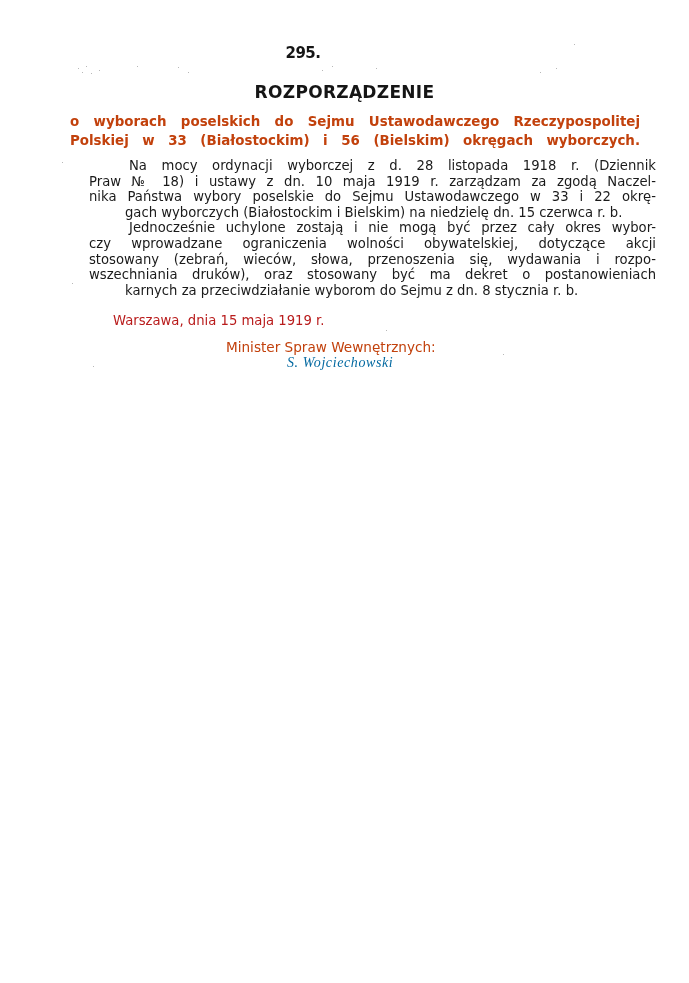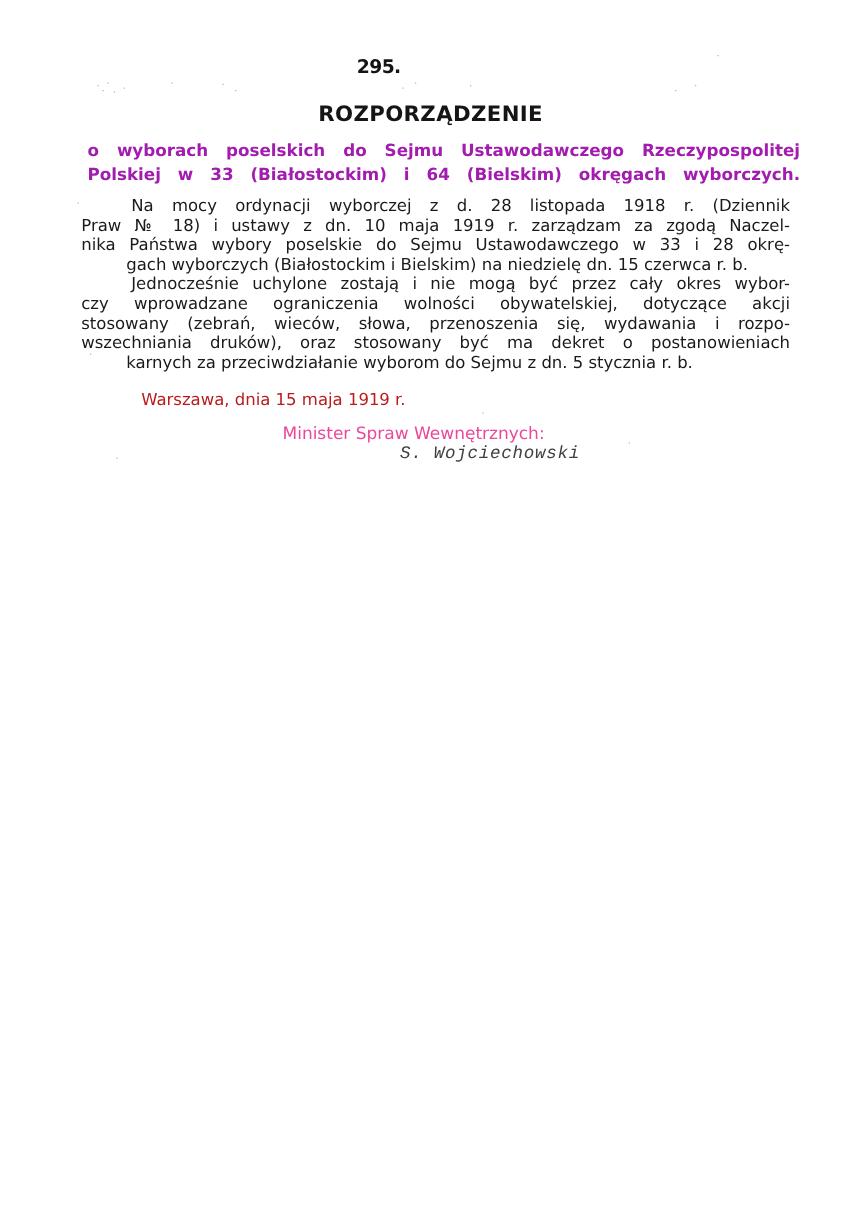--- a/index.html
+++ b/index.html
@@ -46,31 +46,31 @@
       position: absolute;
       top: 112px;
       left: 70px;
       width: 570px;
       font-family: "DejaVu Sans", sans-serif;
       font-weight: bold;
       font-size: 13.4px;
       line-height: 19px;
       text-align: justify;
       text-align-last: justify;
-      color: #a21caf;
+      color: #c2410c;
     }
     .subtitle .line {
       display: block;
       text-align: justify;
       text-align-last: justify;
     }
     .body-text {
       position: absolute;
       top: 158px;
-      left: 65px;
+      left: 89px;
       width: 567px;
       font-family: "DejaVu Sans", sans-serif;
       font-size: 13.2px;
       line-height: 15.6px;
       color: #1a1a1a;
     }
     .body-text .line {
       display: block;
       text-align: justify;
       text-align-last: justify;
@@ -91,64 +91,63 @@
       font-family: "DejaVu Sans", sans-serif;
       font-size: 13.2px;
       color: #b91c1c;
     }
     .signer-title {
       position: absolute;
       top: 339px;
       left: 226px;
       font-family: "DejaVu Sans", sans-serif;
       font-size: 13.6px;
-      color: #ec4899;
+      color: #c2410c;
     }
     .signer-name {
       position: absolute;
       top: 355px;
       left: 287px;
-      font-family: Liberation Mono, monospace;
+      font-family: Liberation Serif, serif;
       font-style: italic;
       font-size: 14px;
       letter-spacing: 0.6px;
-      color: #404040;
-      margin-left: 33px;
+      color: #0369a1;
     }
     .speck {
       position: absolute;
       background: #b8b8b8;
       width: 1px;
       height: 1px;
     }
   </style>
 </head>
 <body>
 
 <div>
 
   <div class="page-number">295.</div>
 
   <div class="title">ROZPORZĄDZENIE</div>
 
   <div class="subtitle">
     <span class="line">o wyborach poselskich do Sejmu Ustawodawczego Rzeczypospolitej</span>
-    <span class="line">Polskiej w 33 (Białostockim) i 64 (Bielskim) okręgach wyborczych.</span>
+    <span class="line">Polskiej w 33 (Białostockim) i 56 (Bielskim) okręgach wyborczych.</span>
   </div>
 
   <div class="body-text">
     <span class="line indent">Na mocy ordynacji wyborczej z d. 28 listopada 1918 r. (Dziennik</span>
     <span class="line">Praw № 18) i ustawy z dn. 10 maja 1919 r. zarządzam za zgodą Naczel-</span>
-    <span class="line">nika Państwa wybory poselskie do Sejmu Ustawodawczego w 33 i 28 okrę-</span>
+    <span class="line">nika Państwa wybory poselskie do Sejmu Ustawodawczego w 33 i 22 okrę-</span>
     <span class="line last">gach wyborczych (Białostockim i Bielskim) na niedzielę dn. 15 czerwca r. b.</span>
     <span class="line indent">Jednocześnie uchylone zostają i nie mogą być przez cały okres wybor-</span>
     <span class="line">czy wprowadzane ograniczenia wolności obywatelskiej, dotyczące akcji</span>
     <span class="line">stosowany (zebrań, wieców, słowa, przenoszenia się, wydawania i rozpo-</span>
     <span class="line">wszechniania druków), oraz stosowany być ma dekret o postanowieniach</span>
-    <span class="line last">karnych za przeciwdziałanie wyborom do Sejmu z dn. 5 stycznia r. b.</span>
+    <span class="line last">karnych za przeciwdziałanie wyborom do Sejmu z dn. 8 stycznia r. b.</span>
   </div>
 
   <div class="place-date">Warszawa, dnia 15 maja 1919 r.</div>
 
   <div class="signer-title">Minister Spraw Wewnętrznych:</div>
 
   <div class="signer-name">S. Wojciechowski</div>
 
   <div class="speck" style="left:78px;top:68px;"></div>
   <div class="speck" style="left:82px;top:72px;"></div>

